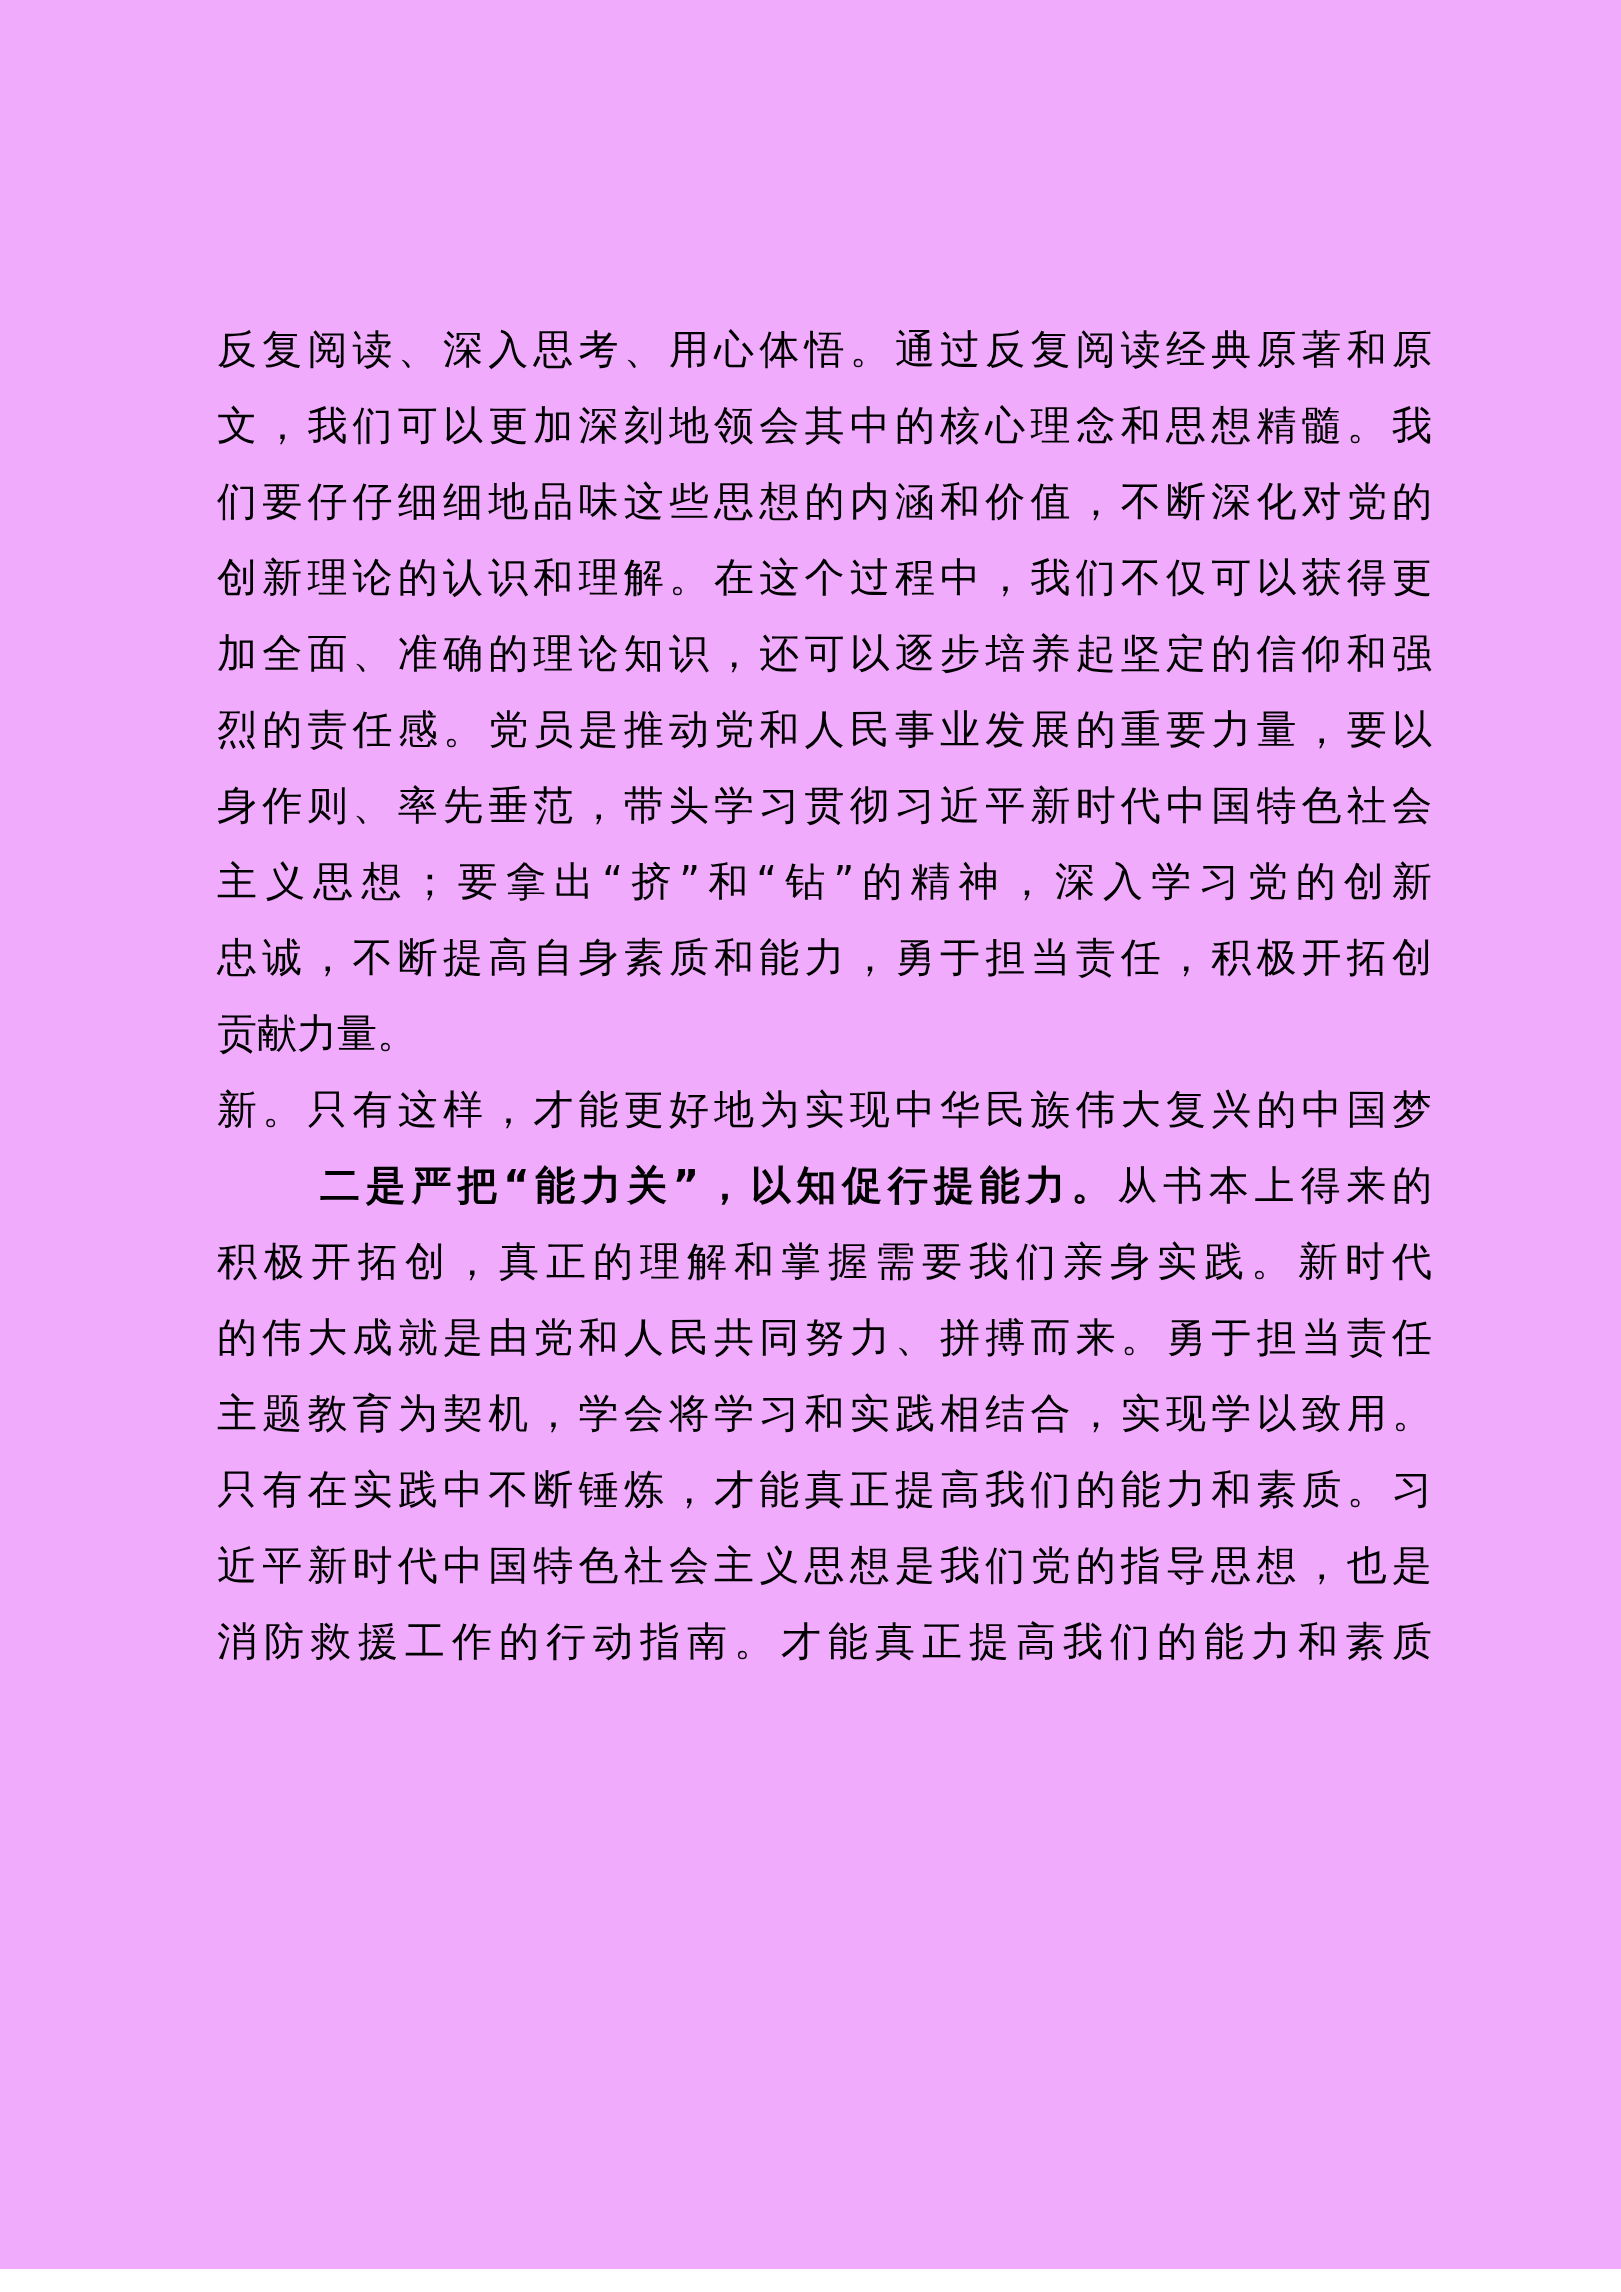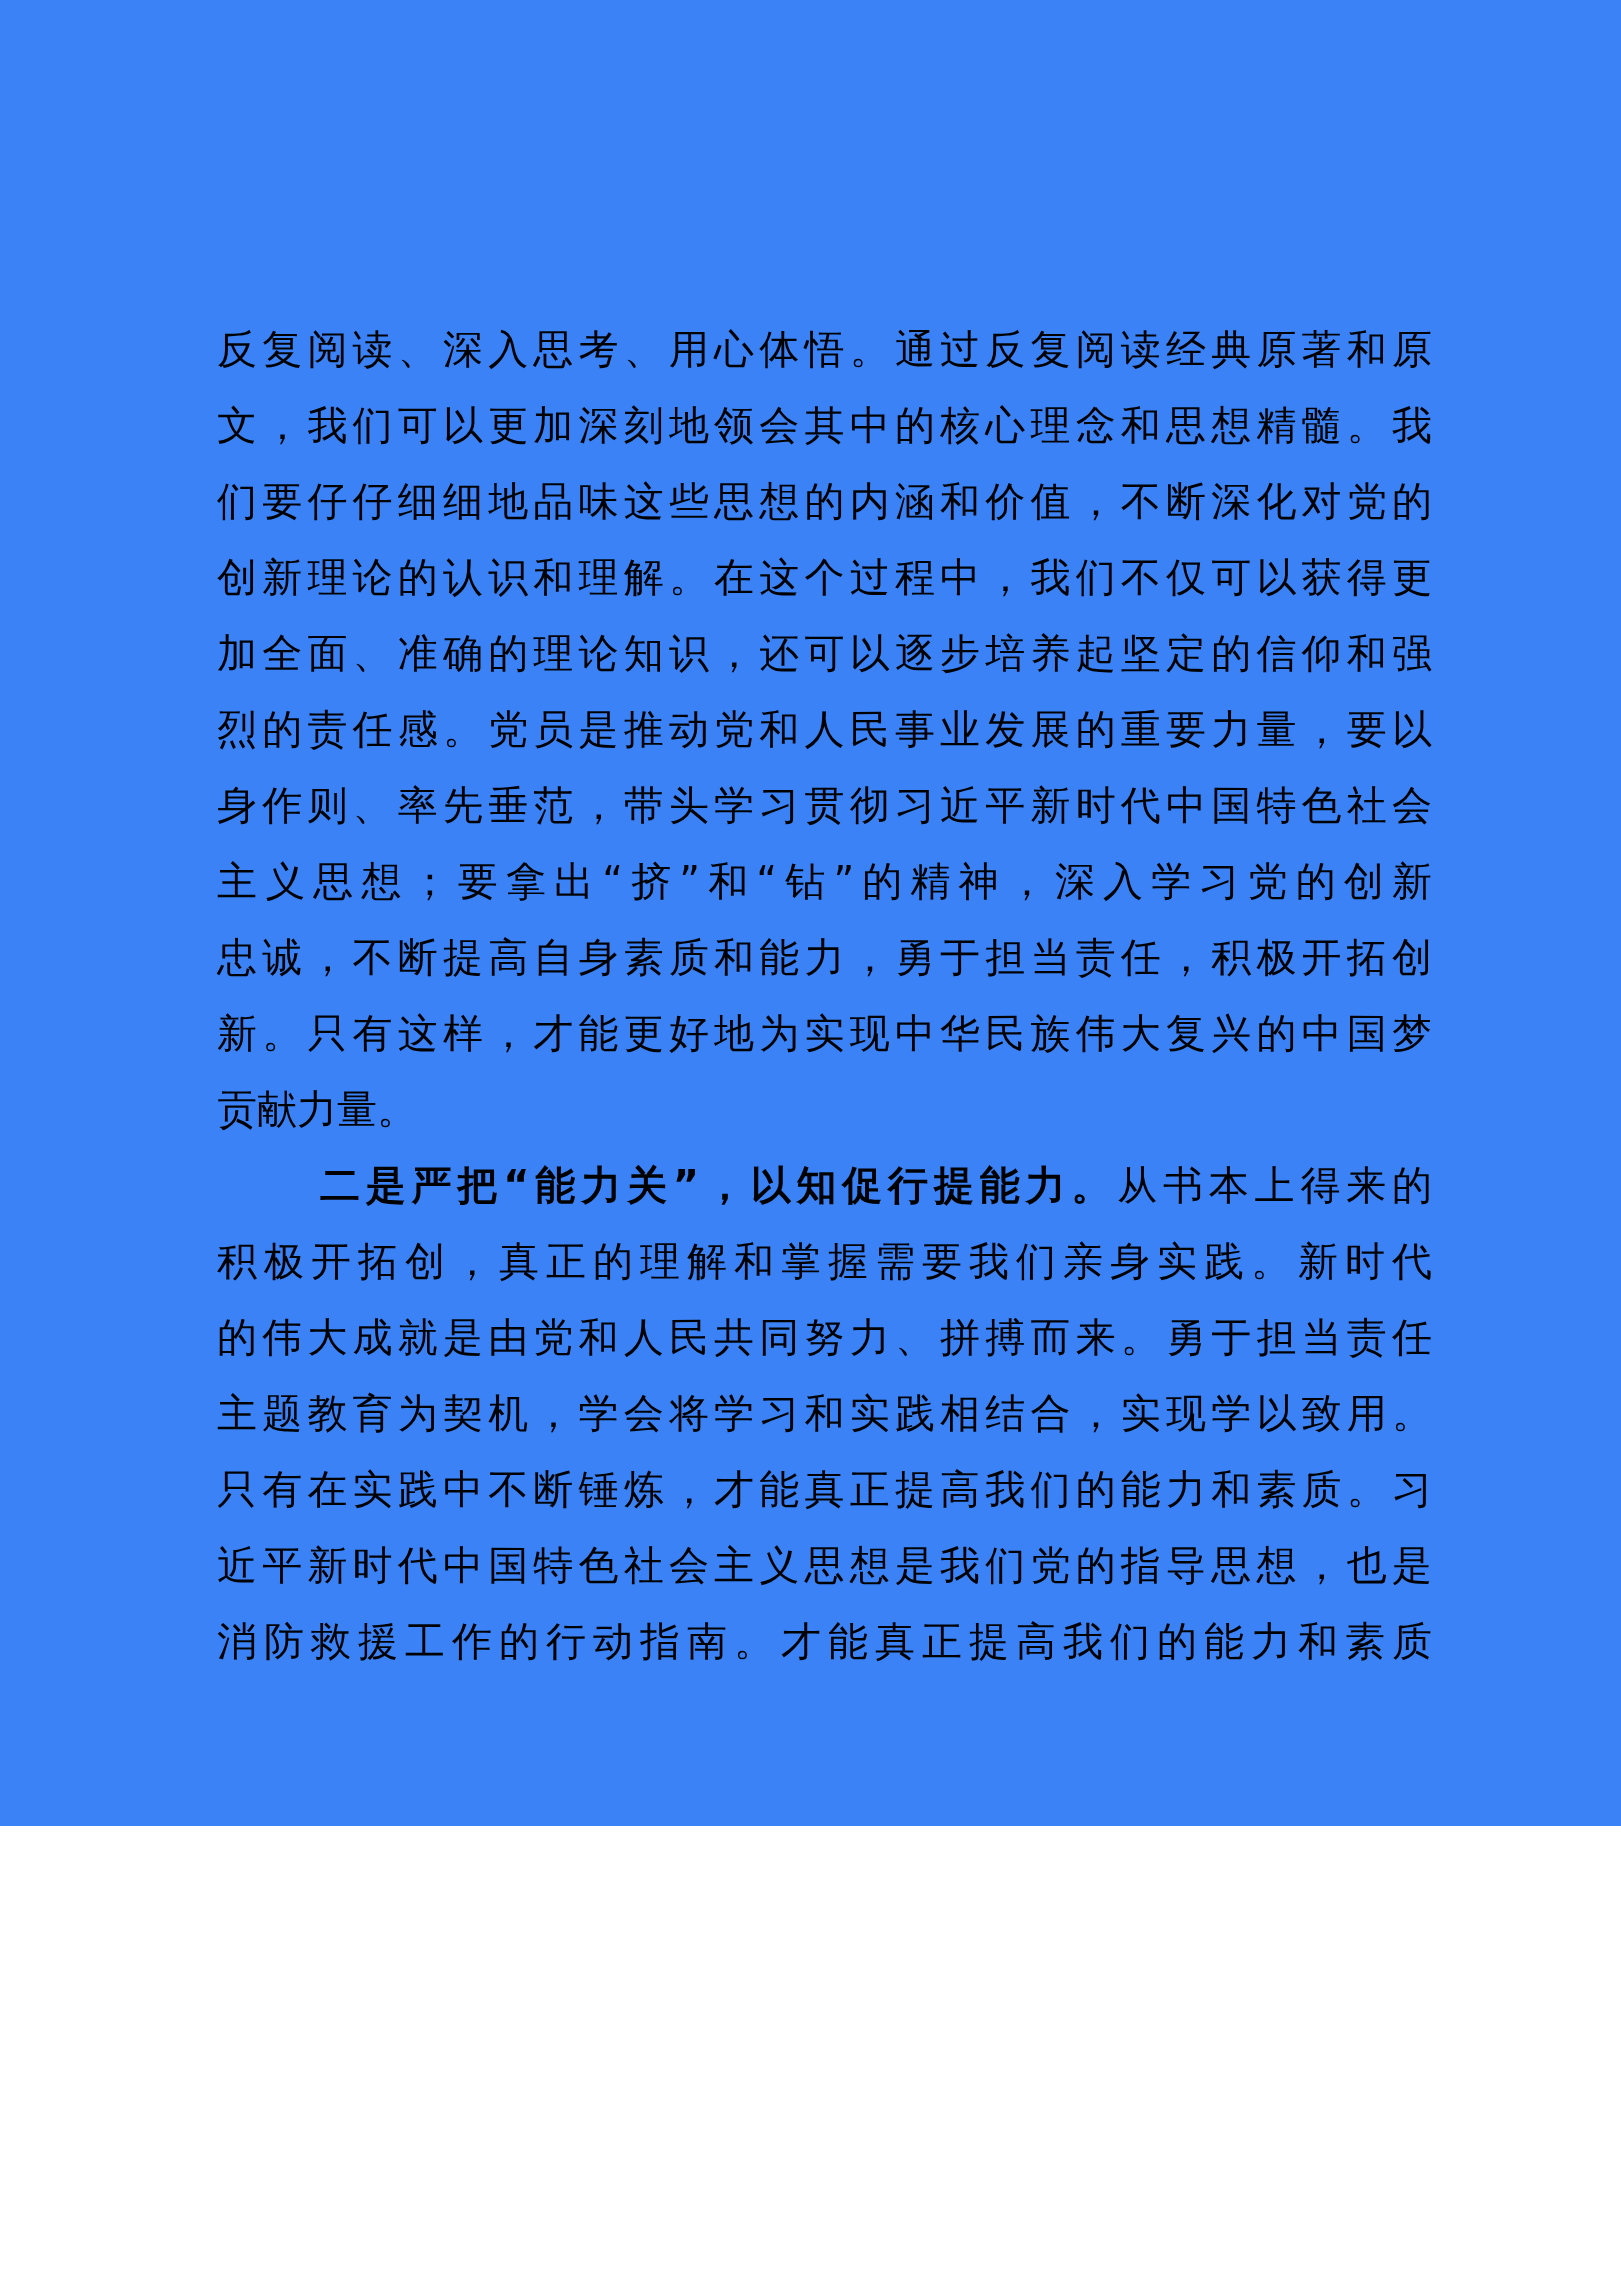--- a/index.html
+++ b/index.html
@@ -11,22 +11,22 @@
       width: 1621px;
       height: 2293px;
       position: relative;
       overflow: hidden;
     }
     .page {
       position: absolute;
       left: 0;
       top: 0;
       width: 1621px;
-      height: 1826px;
-      background: #3b82f6;
+      height: 2269px;
+      background: #f0abfc;
       text-decoration: underline;
     }
     .content {
       position: absolute;
       left: 217px;
       top: 311px;
       width: 1215px;
     }
     .line {
       display: block;
@@ -60,22 +60,22 @@
     <div>
       <span class="line">反复阅读、深入思考、用心体悟。通过反复阅读经典原著和原</span>
       <span class="line">文，我们可以更加深刻地领会其中的核心理念和思想精髓。我</span>
       <span class="line">们要仔仔细细地品味这些思想的内涵和价值，不断深化对党的</span>
       <span class="line">创新理论的认识和理解。在这个过程中，我们不仅可以获得更</span>
       <span class="line">加全面、准确的理论知识，还可以逐步培养起坚定的信仰和强</span>
       <span class="line">烈的责任感。党员是推动党和人民事业发展的重要力量，要以</span>
       <span class="line">身作则、率先垂范，带头学习贯彻习近平新时代中国特色社会</span>
       <span class="line">主义思想；要拿出“挤”和“钻”的精神，深入学习党的创新</span>
       <span class="line">忠诚，不断提高自身素质和能力，勇于担当责任，积极开拓创</span>
+      <span class="line last">贡献力量。</span>
       <span class="line">新。只有这样，才能更好地为实现中华民族伟大复兴的中国梦</span>
-      <span class="line last">贡献力量。</span>
     </div>
 
     <div>
       <span class="line indent"><span class="bold">二是严把“能力关”，以知促行提能力。</span><span>从书本上得来的</span></span>
       <span class="line">积极开拓创，真正的理解和掌握需要我们亲身实践。新时代</span>
       <span class="line">的伟大成就是由党和人民共同努力、拼搏而来。勇于担当责任</span>
       <span class="line">主题教育为契机，学会将学习和实践相结合，实现学以致用。</span>
       <span class="line">只有在实践中不断锤炼，才能真正提高我们的能力和素质。习</span>
       <span class="line">近平新时代中国特色社会主义思想是我们党的指导思想，也是</span>
       <span class="line">消防救援工作的行动指南。才能真正提高我们的能力和素质</span>

